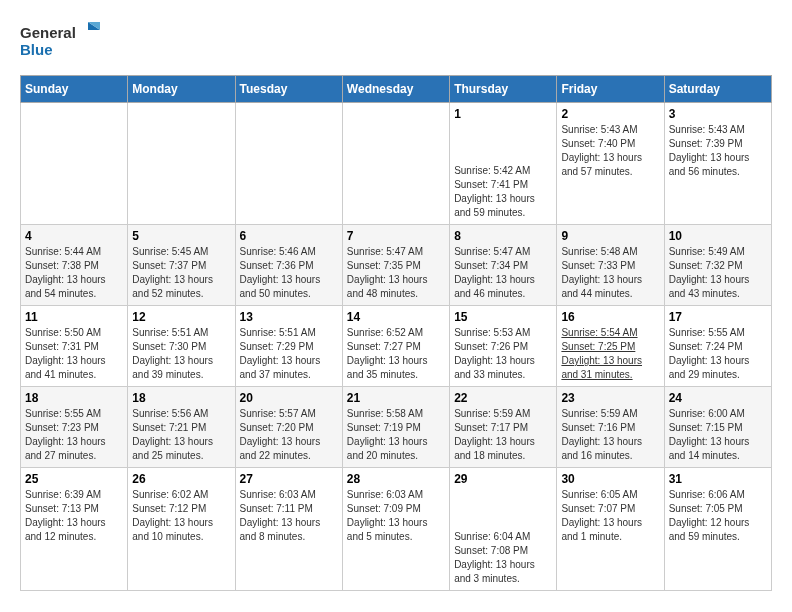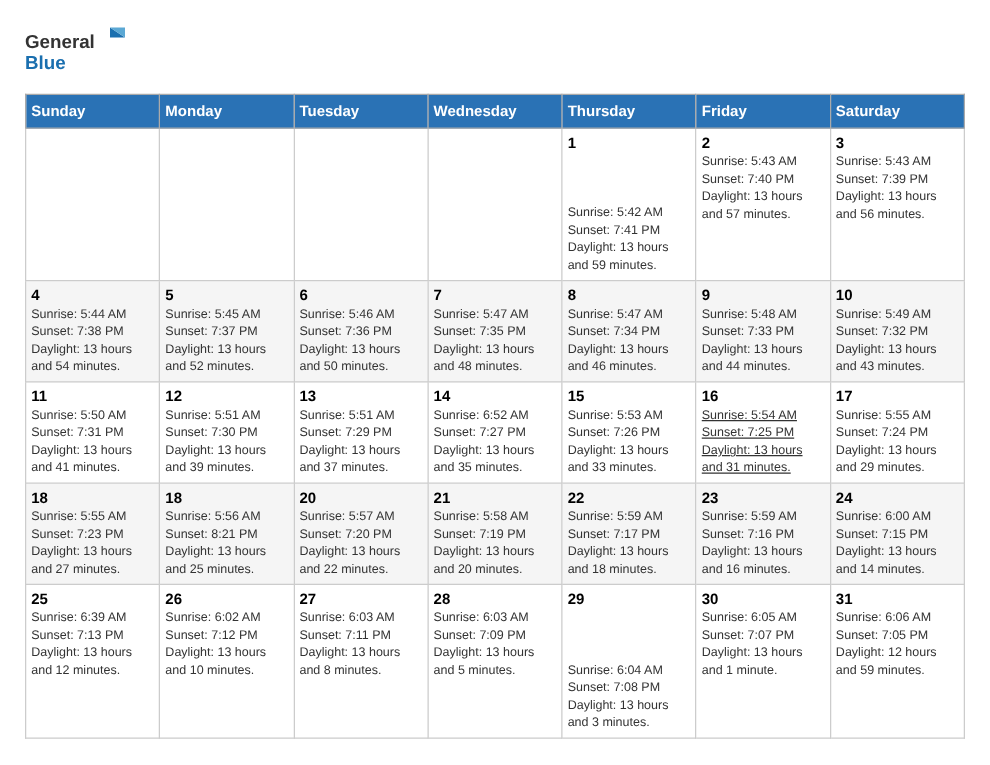--- a/index.html
+++ b/index.html
@@ -237,21 +237,21 @@
         <td>
           <span class="day-number">18</span>
           <div class="day-content" style="white-space: pre-line;">Sunrise: 5:55 AM
 Sunset: 7:23 PM
 Daylight: 13 hours
 and 27 minutes.</div>
         </td>
         <td>
           <span class="day-number">18</span>
           <div class="day-content" style="white-space: pre-line;">Sunrise: 5:56 AM
-Sunset: 8:21 PM
+Sunset: 7:21 PM
 Daylight: 13 hours
 and 25 minutes.</div>
         </td>
         <td>
           <span class="day-number">20</span>
           <div class="day-content" style="white-space: pre-line;">Sunrise: 5:57 AM
 Sunset: 7:20 PM
 Daylight: 13 hours
 and 22 minutes.</div>
         </td>

